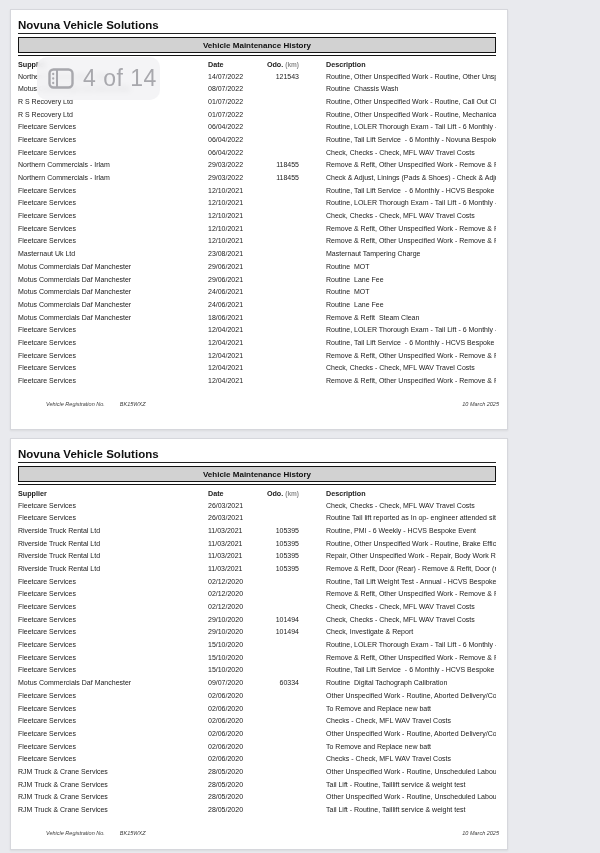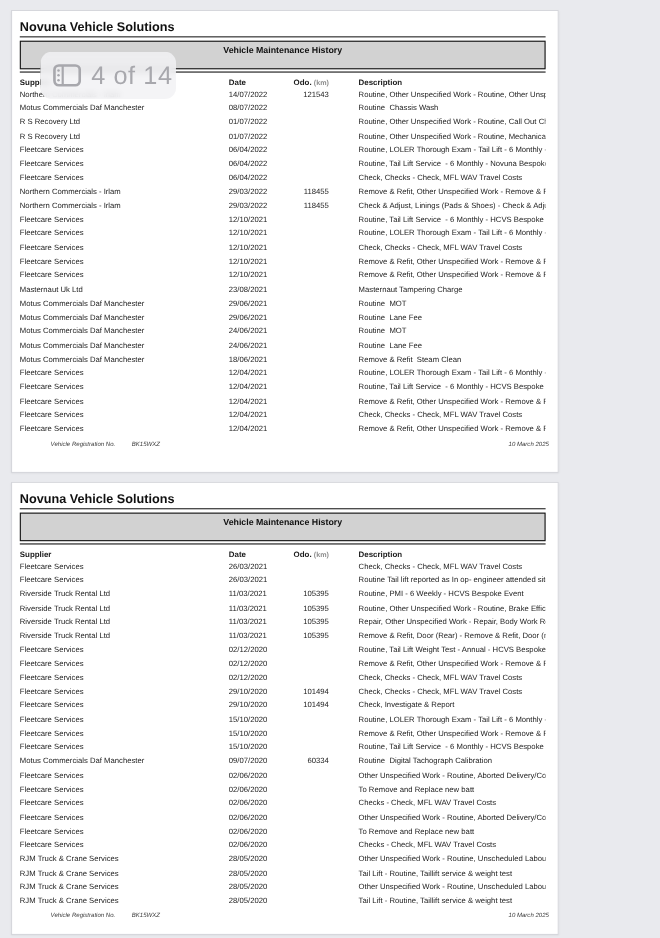--- a/index.html
+++ b/index.html
@@ -16,21 +16,21 @@
   #page-1{top:9px;height:421px;}
   #page-2{top:438px;height:412px;}
   .page-inner{padding:9px 11px 0 7px;}
   .doc-title{
     font-size:11.5px;font-weight:bold;color:#101010;
     padding-bottom:2px;border-bottom:1px solid #222;
   }
   .banner{
     margin-top:3px;border:1.5px solid #141414;background:#d2d2d2;
     text-align:center;font-size:8px;font-weight:bold;color:#101010;
-    padding:3px 0 12px 0;
+    padding:3px 0 2px 0;
   }
   .banner-rule{border:none;border-top:1.5px solid #141414;margin:2px 0 0 0;}
   .mtable{margin-top:2.5px;}
   .trow{
     display:grid;grid-template-columns:190px 51px 40px 1fr;
     height:12.7px;line-height:12.7px;font-size:7px;color:#1b1b1b;
   }
   .thead{font-weight:bold;font-size:7.2px;height:12px;line-height:12px;}
   .c-supplier,.c-date{white-space:nowrap;overflow:hidden;}
   .c-odo{text-align:right;white-space:nowrap;}
@@ -38,21 +38,21 @@
   .odo-unit{color:#8d8d8d;font-size:6.5px;}
   .page-footer{
     position:absolute;left:35px;right:8px;display:flex;
     justify-content:space-between;align-items:baseline;
     font-size:5.5px;font-style:italic;color:#3c3c3c;
   }
   #page-1 .page-footer{top:391px;}
   #page-2 .page-footer{top:391px;}
   .reg-value{margin-left:15px;}
   .overlay{
-    position:absolute;left:37px;top:47px;width:123px;height:43px;
+    position:absolute;left:37px;top:57px;width:123px;height:43px;
     border-radius:10px;background:rgba(242,242,245,0.85);
     backdrop-filter:blur(3px);-webkit-backdrop-filter:blur(3px);
     display:flex;align-items:center;gap:9px;padding-left:11px;
     box-sizing:border-box;z-index:5;
   }
   .overlay-text{font-size:23px;color:#a8a8ad;letter-spacing:0.5px;}
 </style>
 </head>
 <body>
 

